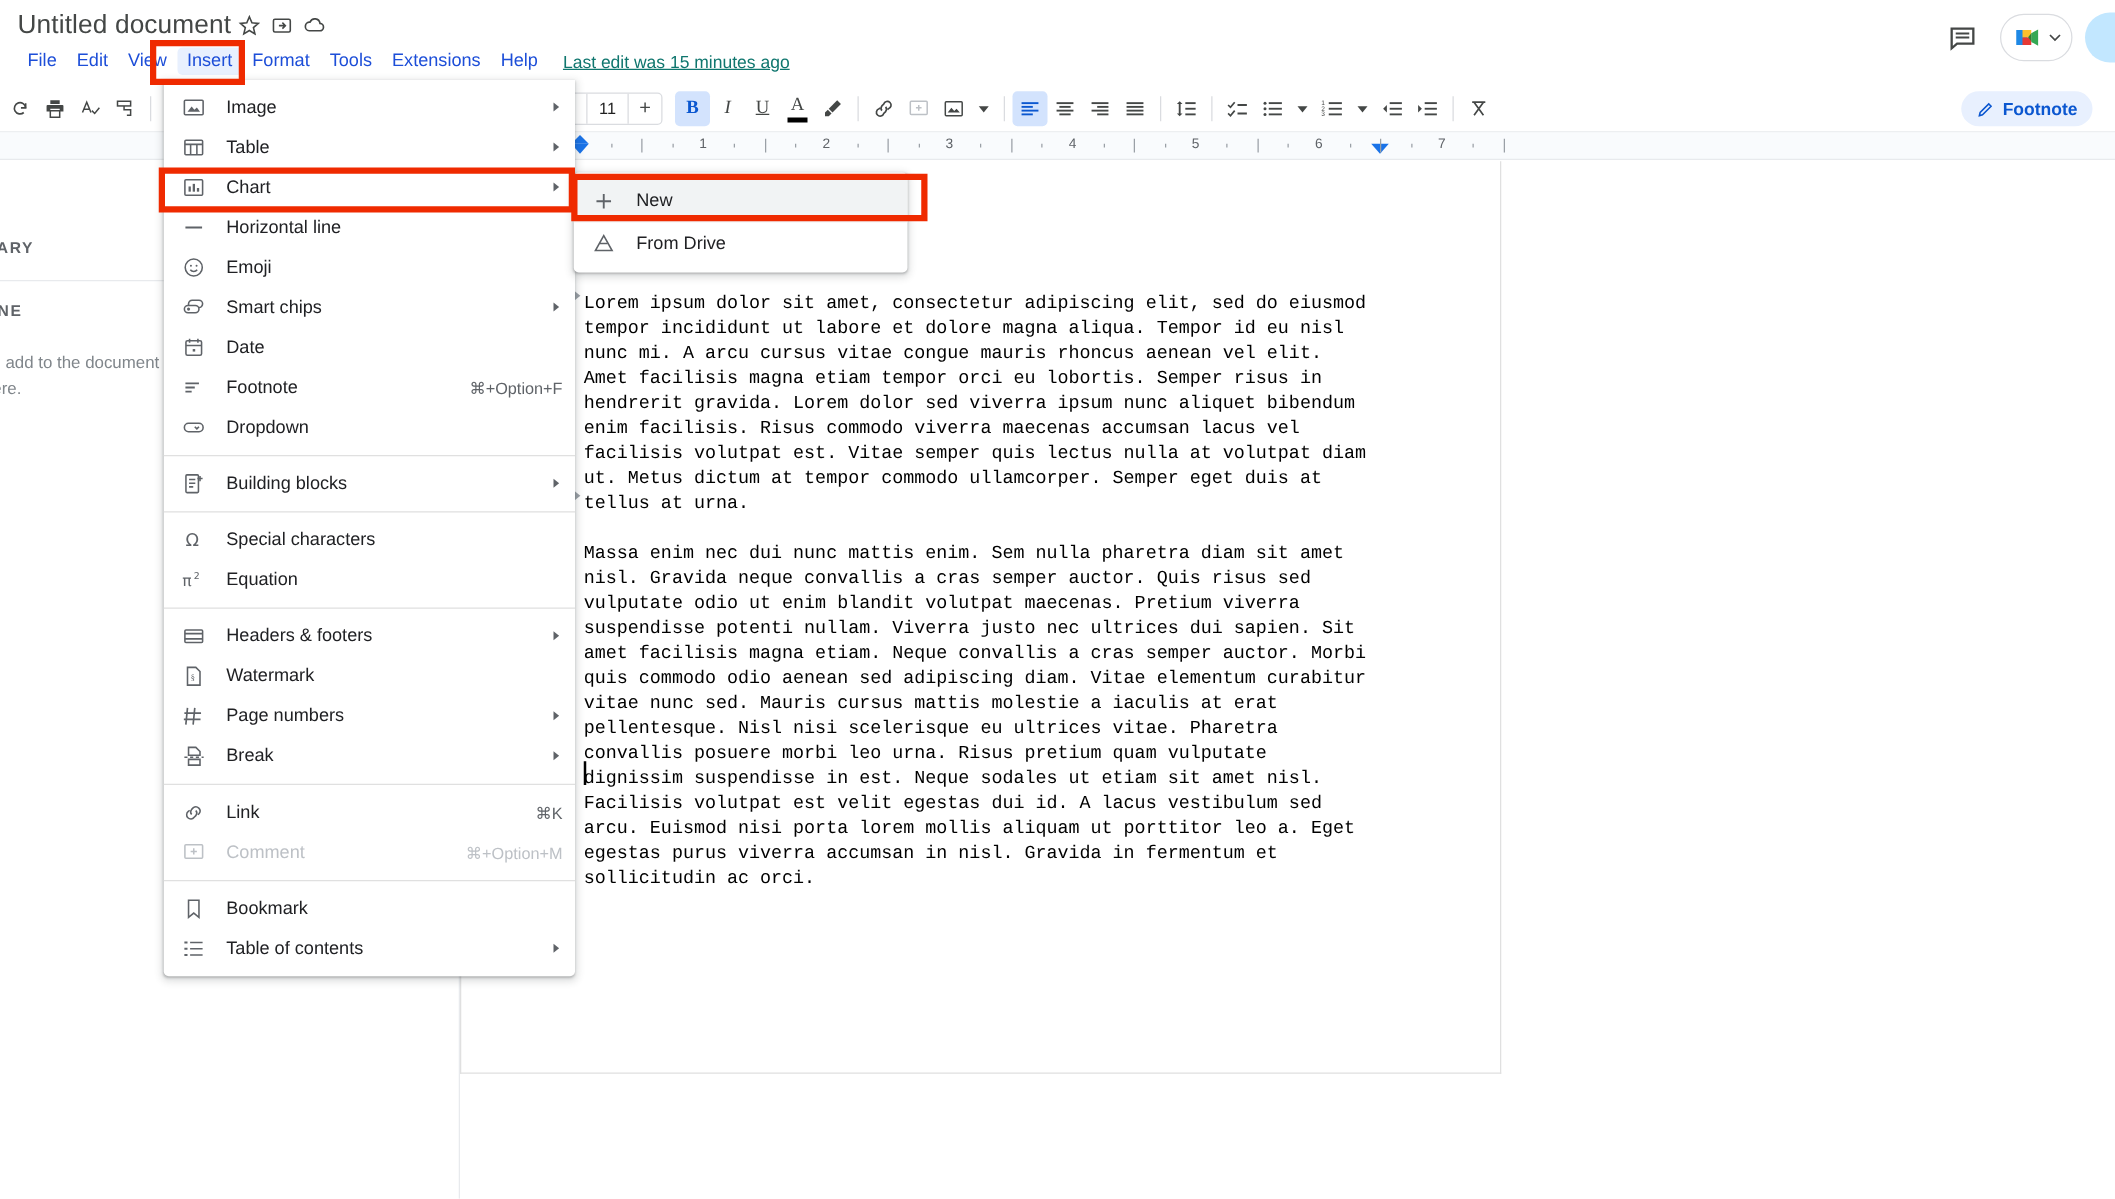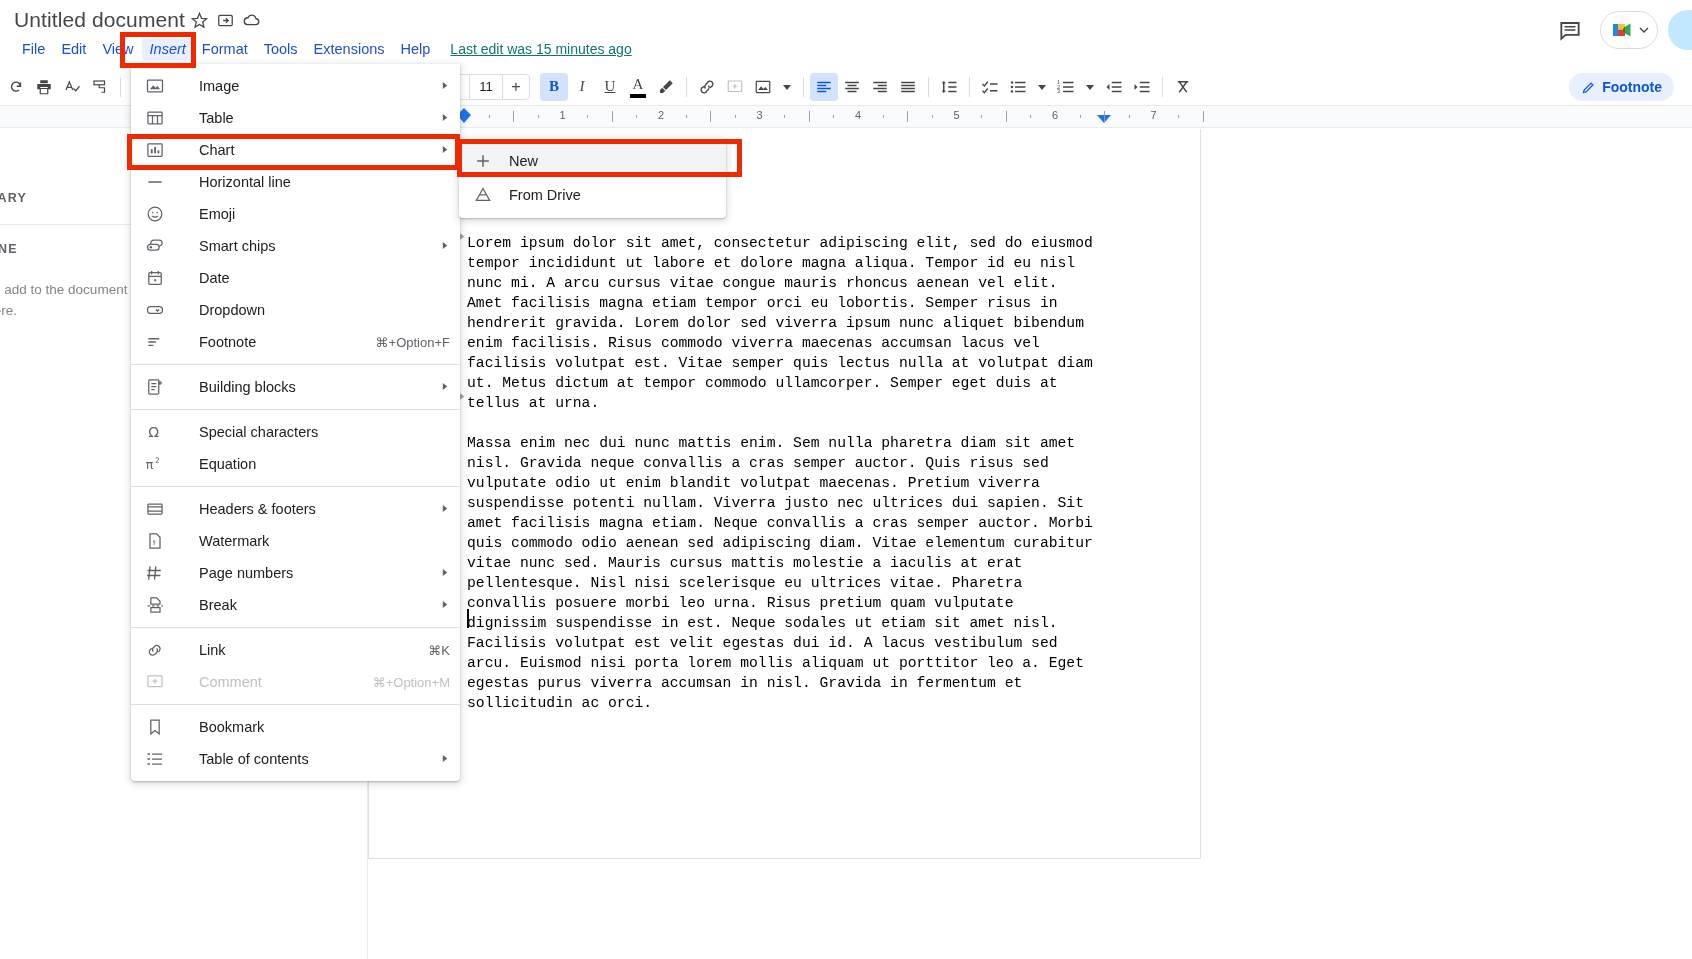--- a/index.html
+++ b/index.html
@@ -16,21 +16,21 @@
   .doc-title-row { position: absolute; left: 14px; top: 8px; display: flex; align-items: center; gap: 4px; text-align: center; }
   .doc-title { font-size: 21px; color: #444746; letter-spacing: .1px; }
   .title-icon { width: 22px; height: 22px; display: flex; align-items: center; justify-content: center; color: #444746; }
   .title-icon svg { display: block; }
 
   .menubar { position: absolute; left: 14px; top: 38px; display: flex; align-items: center; gap: 0px; }
   .menu-item {
     font-size: 14.5px; color: #1d4ed8; padding: 3px 8px; border-radius: 4px;
     white-space: nowrap;
   }
-  .menu-item.active { background: #e8f0fe; font-style: italic; }
+  .menu-item.active { background: #e8f0fe; }
   .last-edit { font-size: 14px; color: #0f766e; text-decoration: underline; margin-left: 12px; white-space: nowrap; }
 
   .header-right { position: absolute; right: 0px; top: 10px; display: flex; align-items: center; gap: 10px; }
   .hr-icon { width: 40px; height: 40px; display: flex; align-items: center; justify-content: center; color: #444746; }
   .meet-pill {
     width: 58px; height: 38px; border: 1px solid #dadce0; border-radius: 20px;
     display: flex; align-items: center; justify-content: center; gap: 3px; background: #fff;
   }
   .share-btn {
     width: 24px; height: 40px; background: #c2e7ff; border-radius: 20px 0 0 20px;
@@ -109,21 +109,21 @@
 
   
   .menu-panel {
     position: absolute; left: 131px; top: 64px; width: 329px;
     background: #fff; border-radius: 0 0 4px 4px;
     box-shadow: 0 2px 6px 2px rgba(60,64,67,.15), 0 1px 2px rgba(60,64,67,.3);
     padding: 6px 0 6px 0; z-index: 50;
   }
   .mi {
     position: relative; display: flex; align-items: center; height: 32px;
-    padding: 0 10px 0 12px; font-size: 14.5px; color: #202124; white-space: nowrap; gap: 18px;
+    padding: 0 10px 0 12px; font-size: 14.5px; color: #202124; white-space: nowrap;
   }
   .mi.hl { background: #f1f3f4; }
   .mi.disabled { color: #bdc1c6; }
   .mi-ico {
     width: 24px; height: 24px; margin-right: 14px; display: flex; align-items: center;
     justify-content: center; color: #5f6368; flex: none;
   }
   .mi.disabled .mi-ico { color: #bdc1c6; }
   .mi-label { flex: 1; }
   .mi-short { font-size: 13px; color: #5f6368; margin-left: 20px; }
@@ -550,35 +550,35 @@
           <svg width="20" height="20" viewBox="0 0 24 24" fill="none" stroke="currentColor" stroke-width="1.5">
             <rect x="4.5" y="5.5" width="15" height="14" rx="1.5"></rect>
             <path d="M8 3.5v4M16 3.5v4M4.5 10h15"></path>
             <rect x="11" y="13.5" width="2.4" height="2.4" fill="currentColor" stroke="none"></rect>
           </svg>
         </span>
         <span class="mi-label">Date</span>
       </div>
       <div class="mi">
         <span class="mi-ico">
+          <svg width="20" height="20" viewBox="0 0 24 24">
+            <path d="M4 8h13M4 12h9M4 16h6" stroke="currentColor" stroke-width="1.7" fill="none"></path>
+          </svg>
+        </span>
+        <span class="mi-label">Footnote</span>
+        <span class="mi-short">⌘+Option+F</span>
+      </div>
+      <div class="mi">
+        <span class="mi-ico">
           <svg width="20" height="20" viewBox="0 0 24 24" fill="none" stroke="currentColor" stroke-width="1.5">
             <rect x="3" y="8" width="18" height="8" rx="4"></rect>
             <path d="M13 11.3l2 2 2-2" stroke-width="1.6"></path>
           </svg>
         </span>
         <span class="mi-label">Dropdown</span>
-      </div>
-      <div class="mi">
-        <span class="mi-ico">
-          <svg width="20" height="20" viewBox="0 0 24 24">
-            <path d="M4 8h13M4 12h9M4 16h6" stroke="currentColor" stroke-width="1.7" fill="none"></path>
-          </svg>
-        </span>
-        <span class="mi-label">Footnote</span>
-        <span class="mi-short">⌘+Option+F</span>
       </div>
       <div class="m-sep"></div>
       <div class="mi">
         <span class="mi-ico">
           <svg width="20" height="20" viewBox="0 0 24 24" fill="none" stroke="currentColor" stroke-width="1.5">
             <rect x="4.5" y="3.5" width="12" height="17" rx="1"></rect>
             <path d="M7.5 8h6M7.5 11.5h6M7.5 15h4"></path>
             <path d="M18 4.5v5M15.5 7h5"></path>
           </svg>
         </span>

